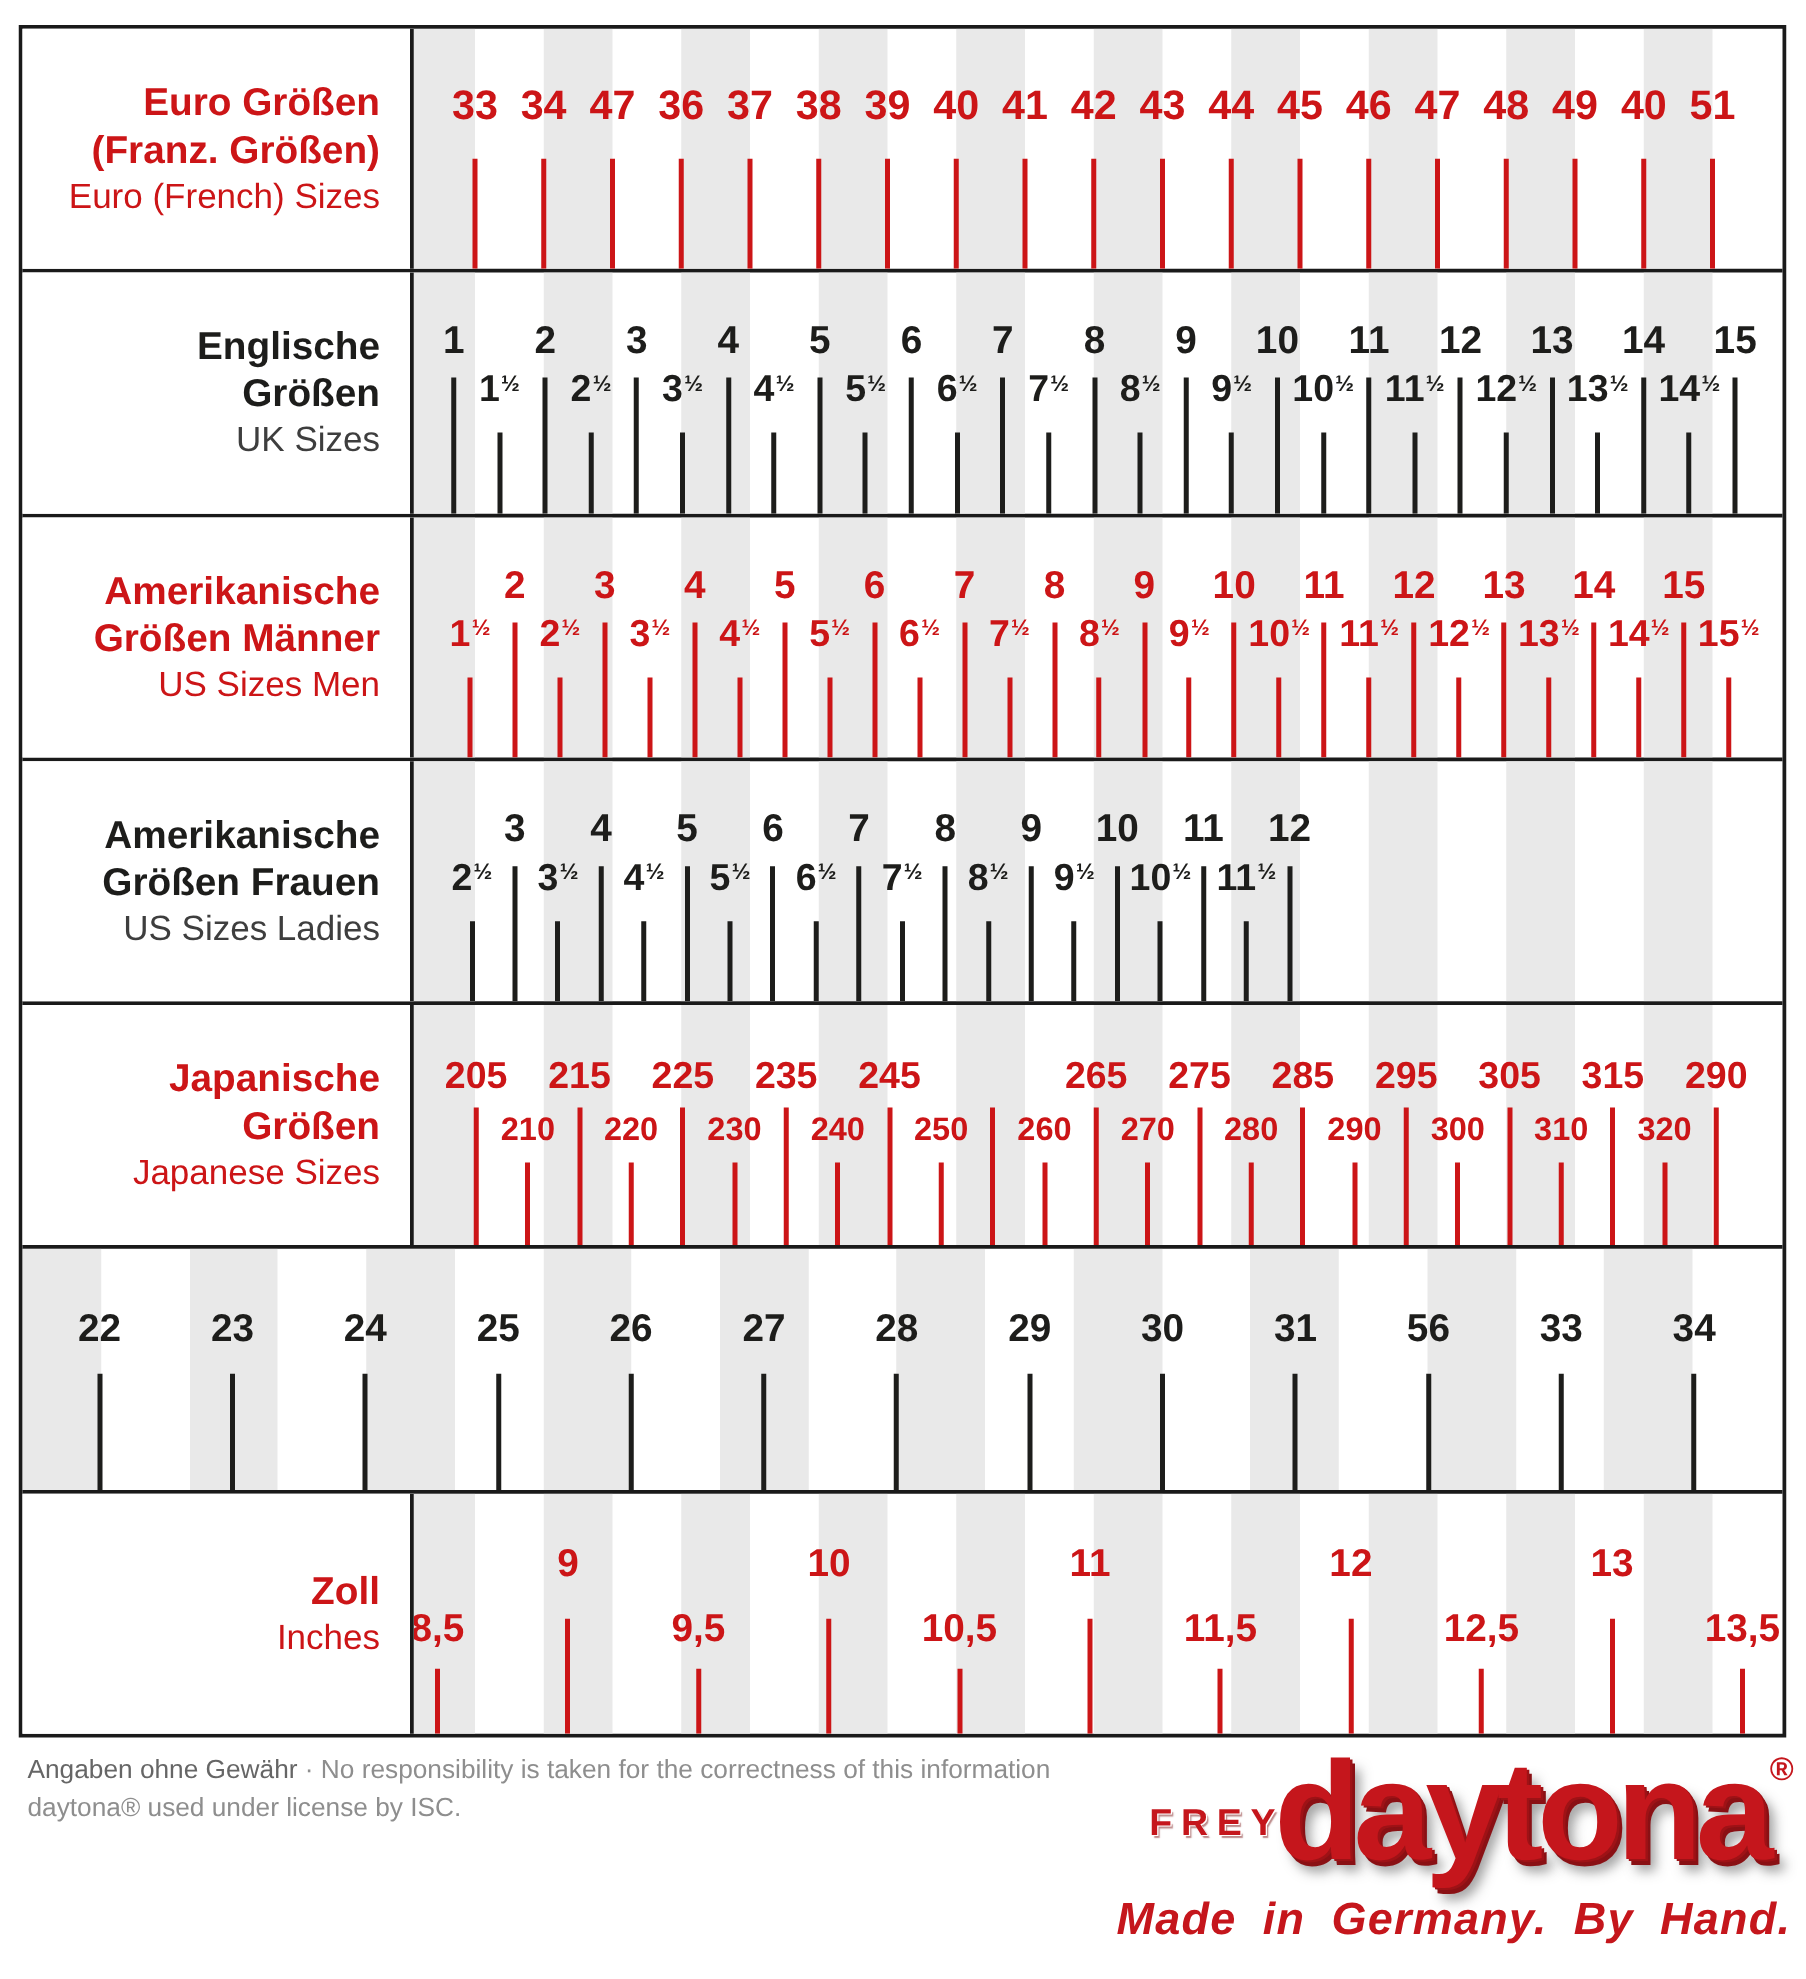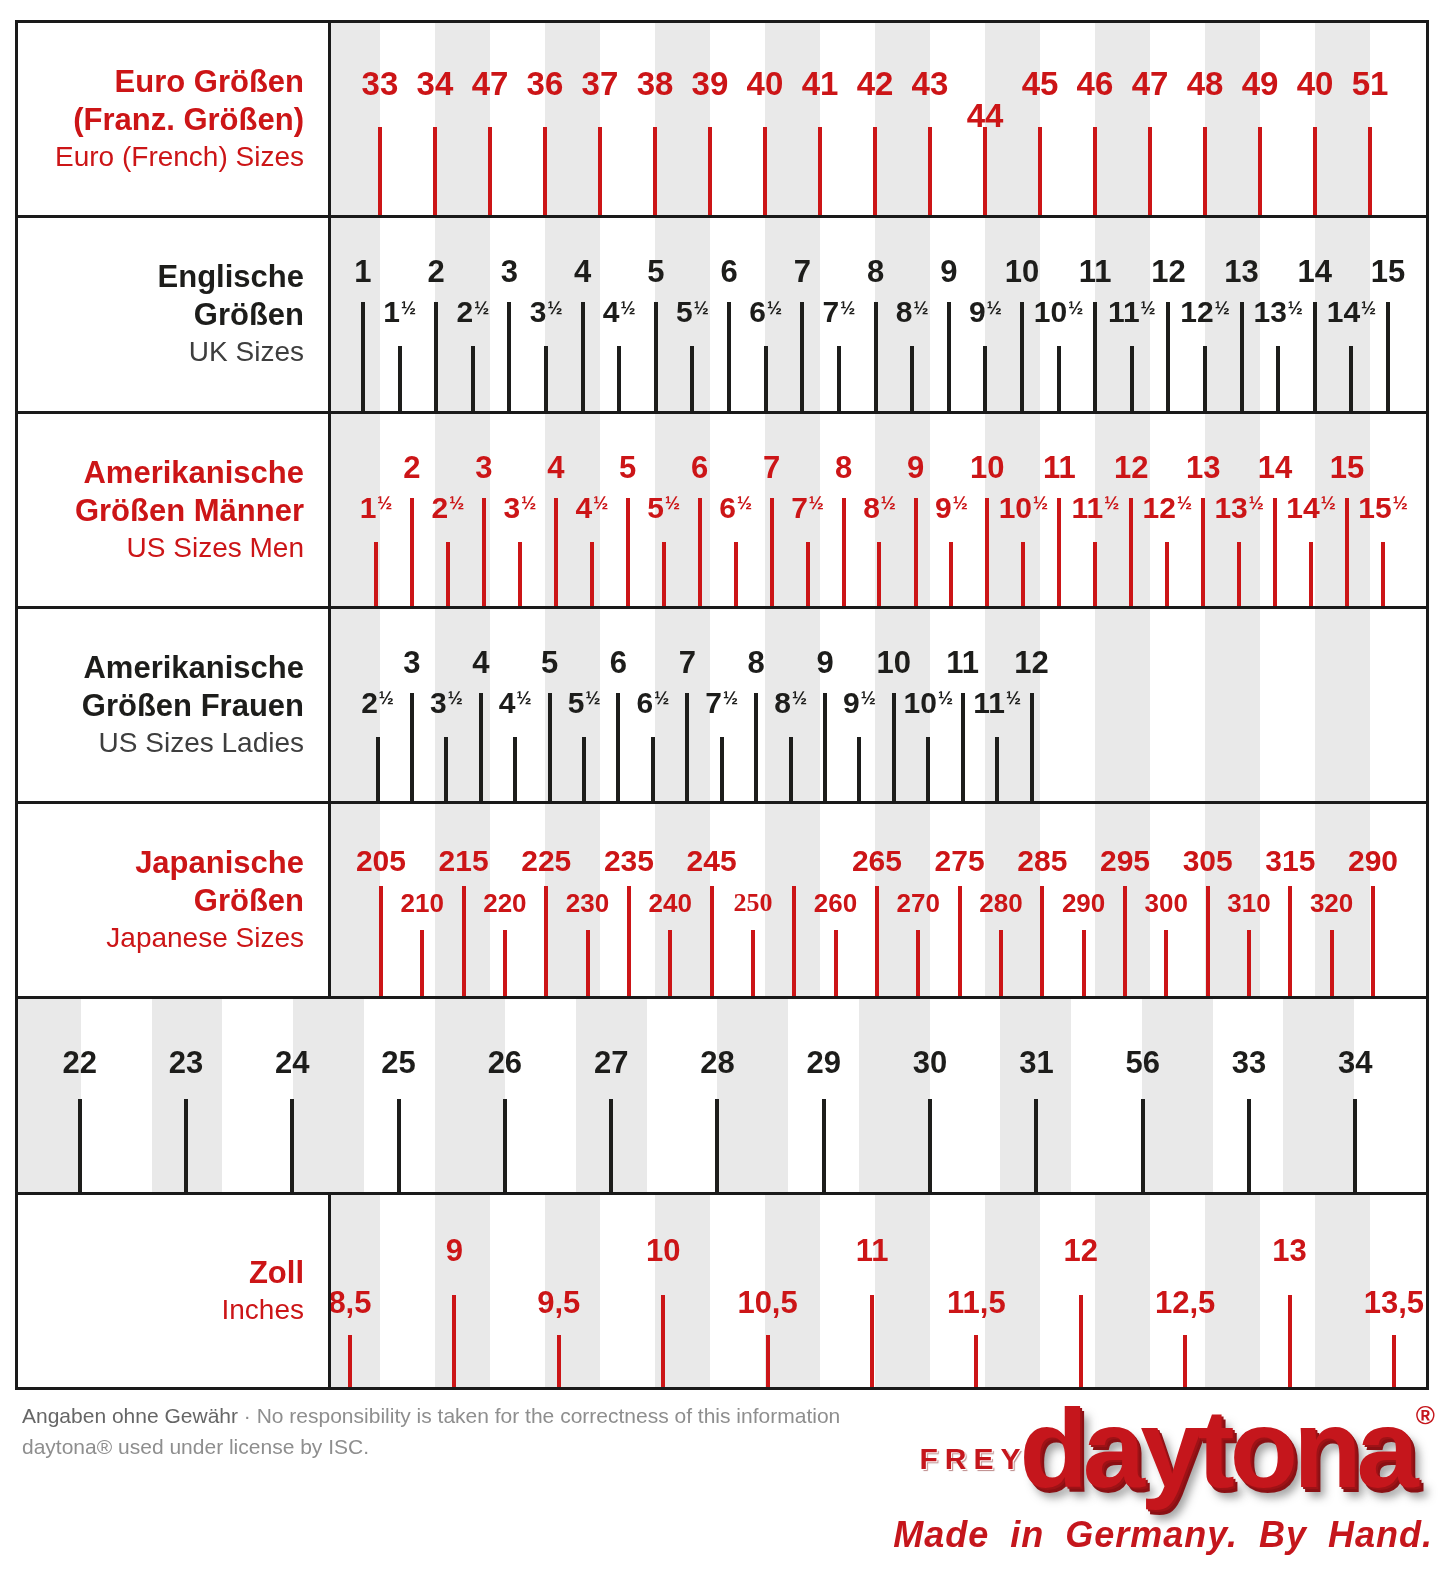--- a/index.html
+++ b/index.html
@@ -107,21 +107,21 @@
           <span class="ml" style="left: 34.61%;">39</span>
           <div class="tk tk-major" style="left: 34.61%;"></div>
           <span class="ml" style="left: 39.63%;">40</span>
           <div class="tk tk-major" style="left: 39.63%;"></div>
           <span class="ml" style="left: 44.66%;">41</span>
           <div class="tk tk-major" style="left: 44.66%;"></div>
           <span class="ml" style="left: 49.68%;">42</span>
           <div class="tk tk-major" style="left: 49.68%;"></div>
           <span class="ml" style="left: 54.7%;">43</span>
           <div class="tk tk-major" style="left: 54.7%;"></div>
-          <span class="ml" style="left: 59.73%; margin-top: 32px;">44</span>
+          <span class="ml" style="left: 59.73%;">44</span>
           <div class="tk tk-major" style="left: 59.73%;"></div>
           <span class="ml" style="left: 64.75%;">45</span>
           <div class="tk tk-major" style="left: 64.75%;"></div>
           <span class="ml" style="left: 69.77%;">46</span>
           <div class="tk tk-major" style="left: 69.77%;"></div>
           <span class="ml" style="left: 74.8%;">47</span>
           <div class="tk tk-major" style="left: 74.8%;"></div>
           <span class="ml" style="left: 79.82%;">48</span>
           <div class="tk tk-major" style="left: 79.82%;"></div>
           <span class="ml" style="left: 84.84%;">49</span>
@@ -388,21 +388,21 @@
           <span class="ml" style="left: 95.16%;">290</span>
           <div class="tk tk-major" style="left: 95.16%;"></div>
           <span class="nl" style="left: 8.34%;">210</span>
           <div class="tk tk-minor" style="left: 8.34%;"></div>
           <span class="nl" style="left: 15.88%;">220</span>
           <div class="tk tk-minor" style="left: 15.88%;"></div>
           <span class="nl" style="left: 23.43%;">230</span>
           <div class="tk tk-minor" style="left: 23.43%;"></div>
           <span class="nl" style="left: 30.98%;">240</span>
           <div class="tk tk-minor" style="left: 30.98%;"></div>
-          <span class="nl" style="left: 38.53%; font-family: Liberation Serif, serif;">250</span>
+          <span class="nl" style="left: 38.53%;">250</span>
           <div class="tk tk-minor" style="left: 38.53%;"></div>
           <span class="nl" style="left: 46.08%;">260</span>
           <div class="tk tk-minor" style="left: 46.08%;"></div>
           <span class="nl" style="left: 53.63%;">270</span>
           <div class="tk tk-minor" style="left: 53.63%;"></div>
           <span class="nl" style="left: 61.18%;">280</span>
           <div class="tk tk-minor" style="left: 61.18%;"></div>
           <span class="nl" style="left: 68.73%;">290</span>
           <div class="tk tk-minor" style="left: 68.73%;"></div>
           <span class="nl" style="left: 76.28%;">300</span>

